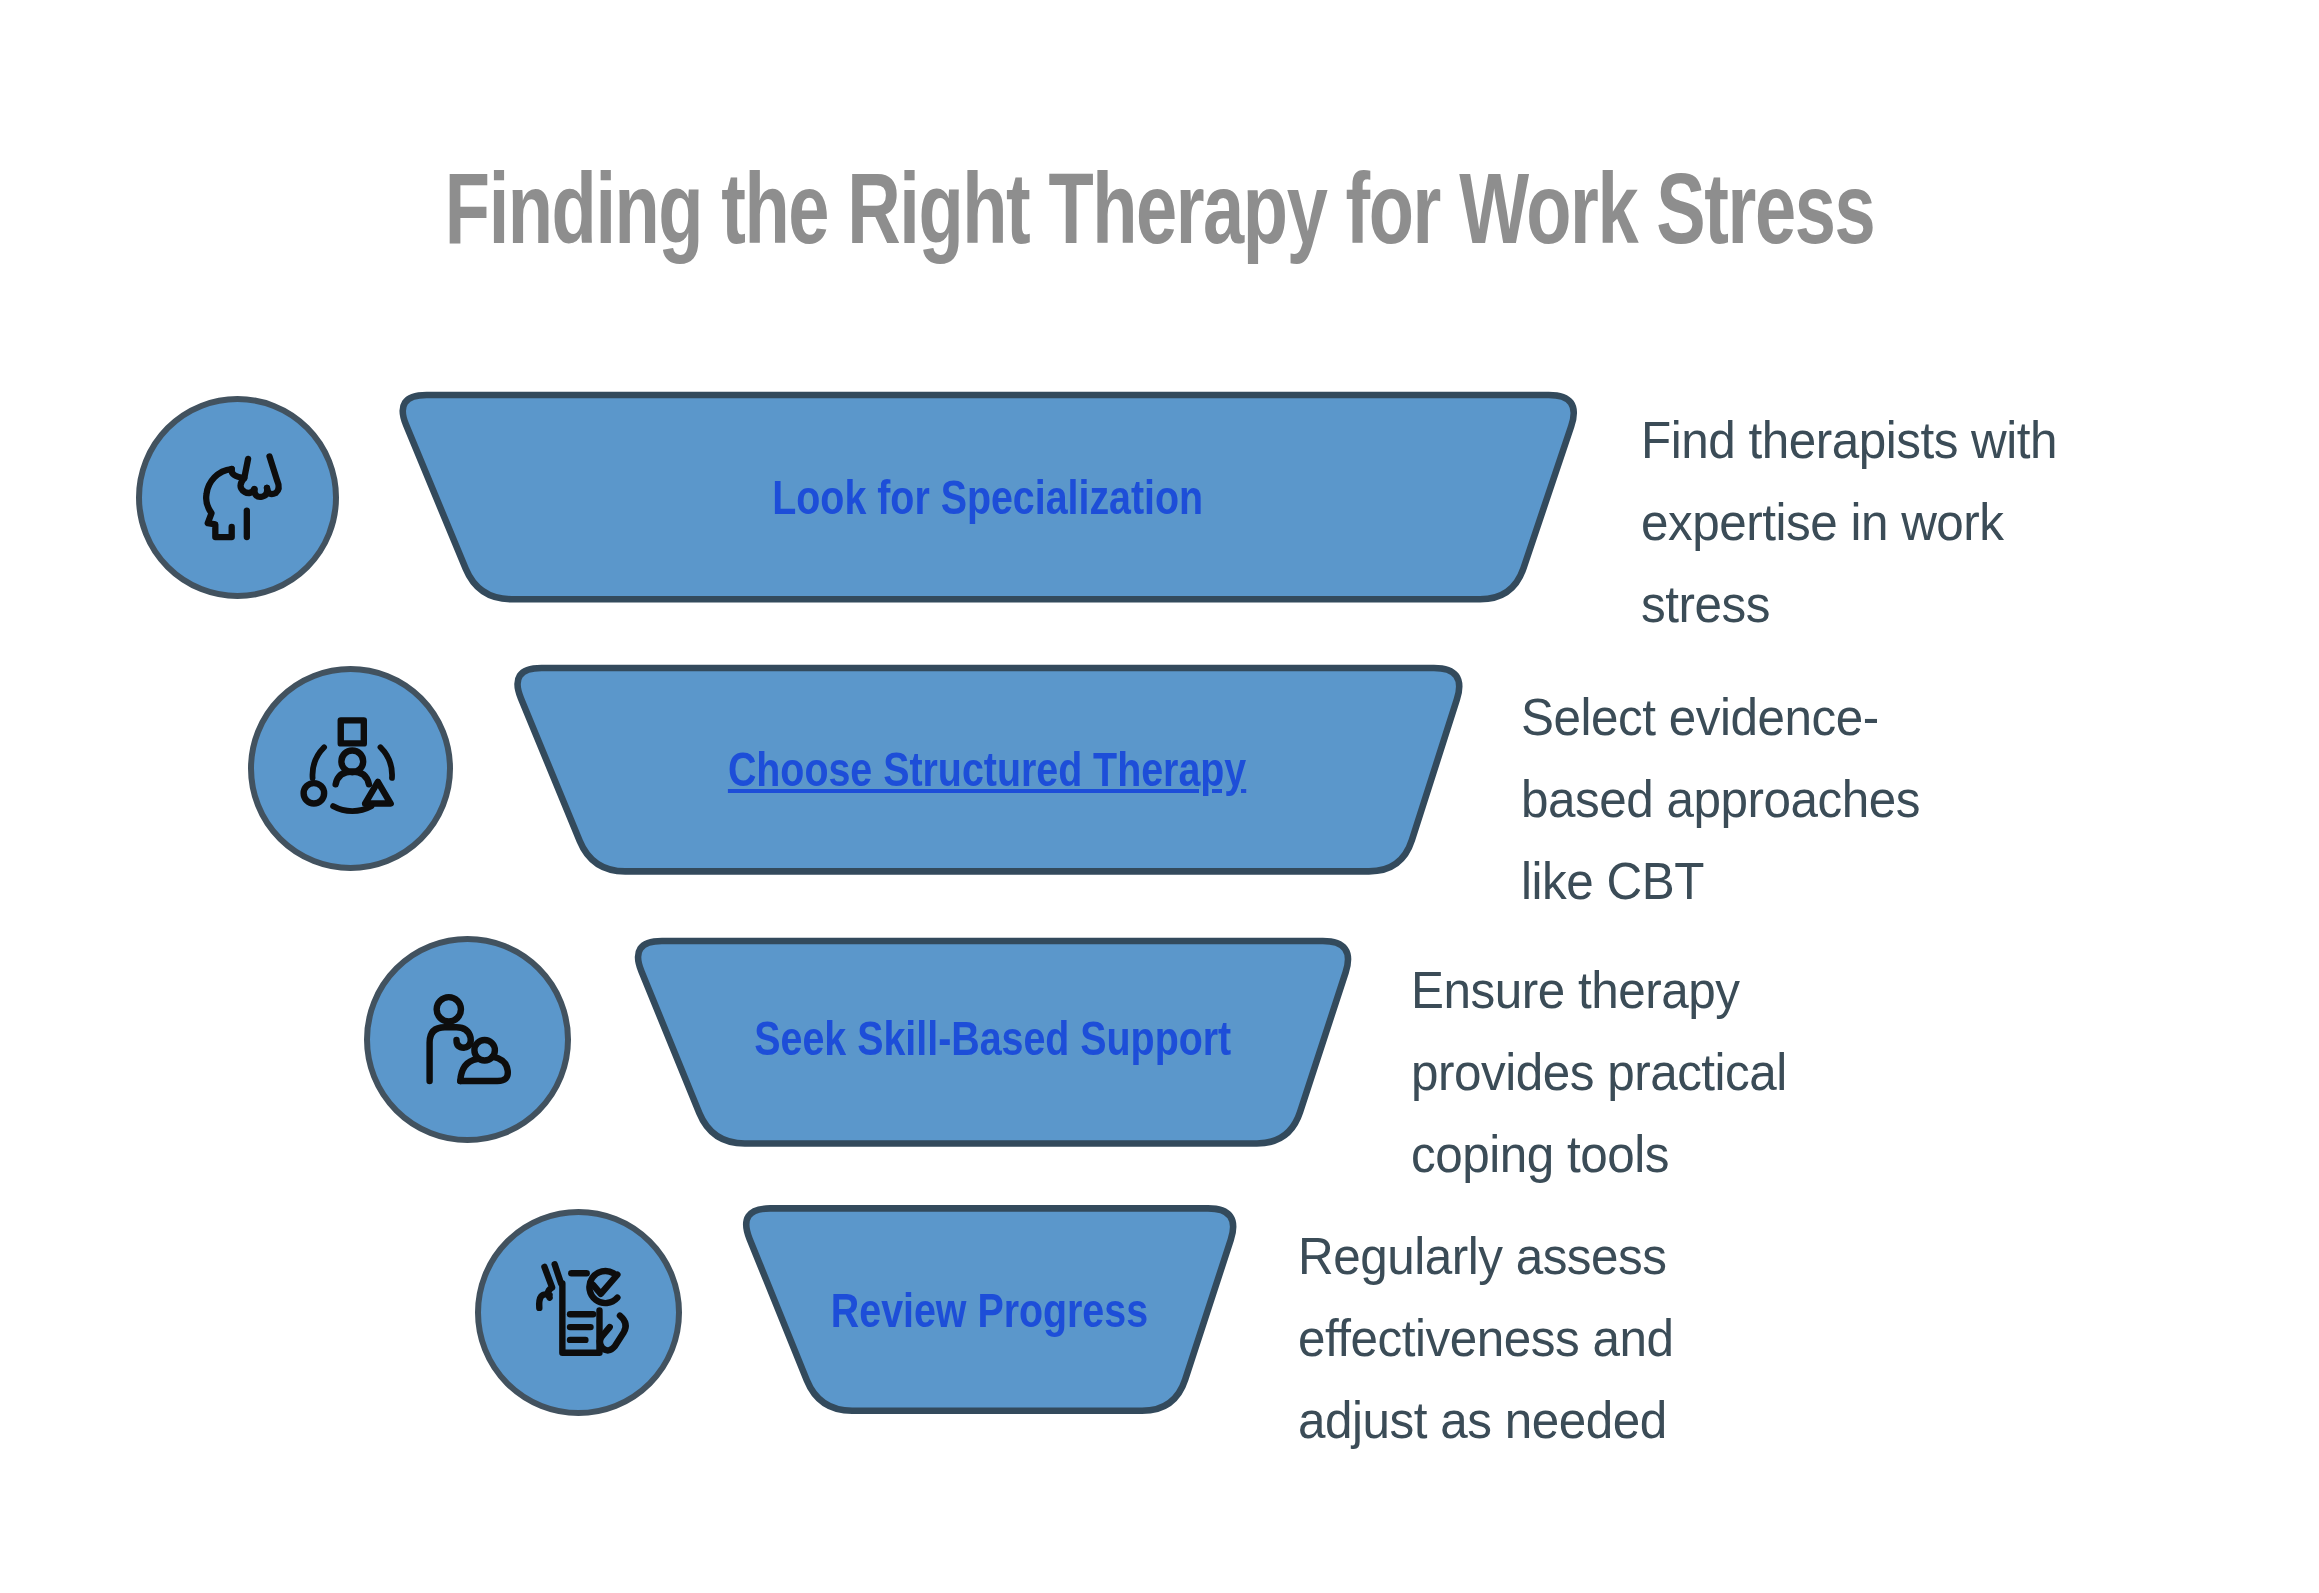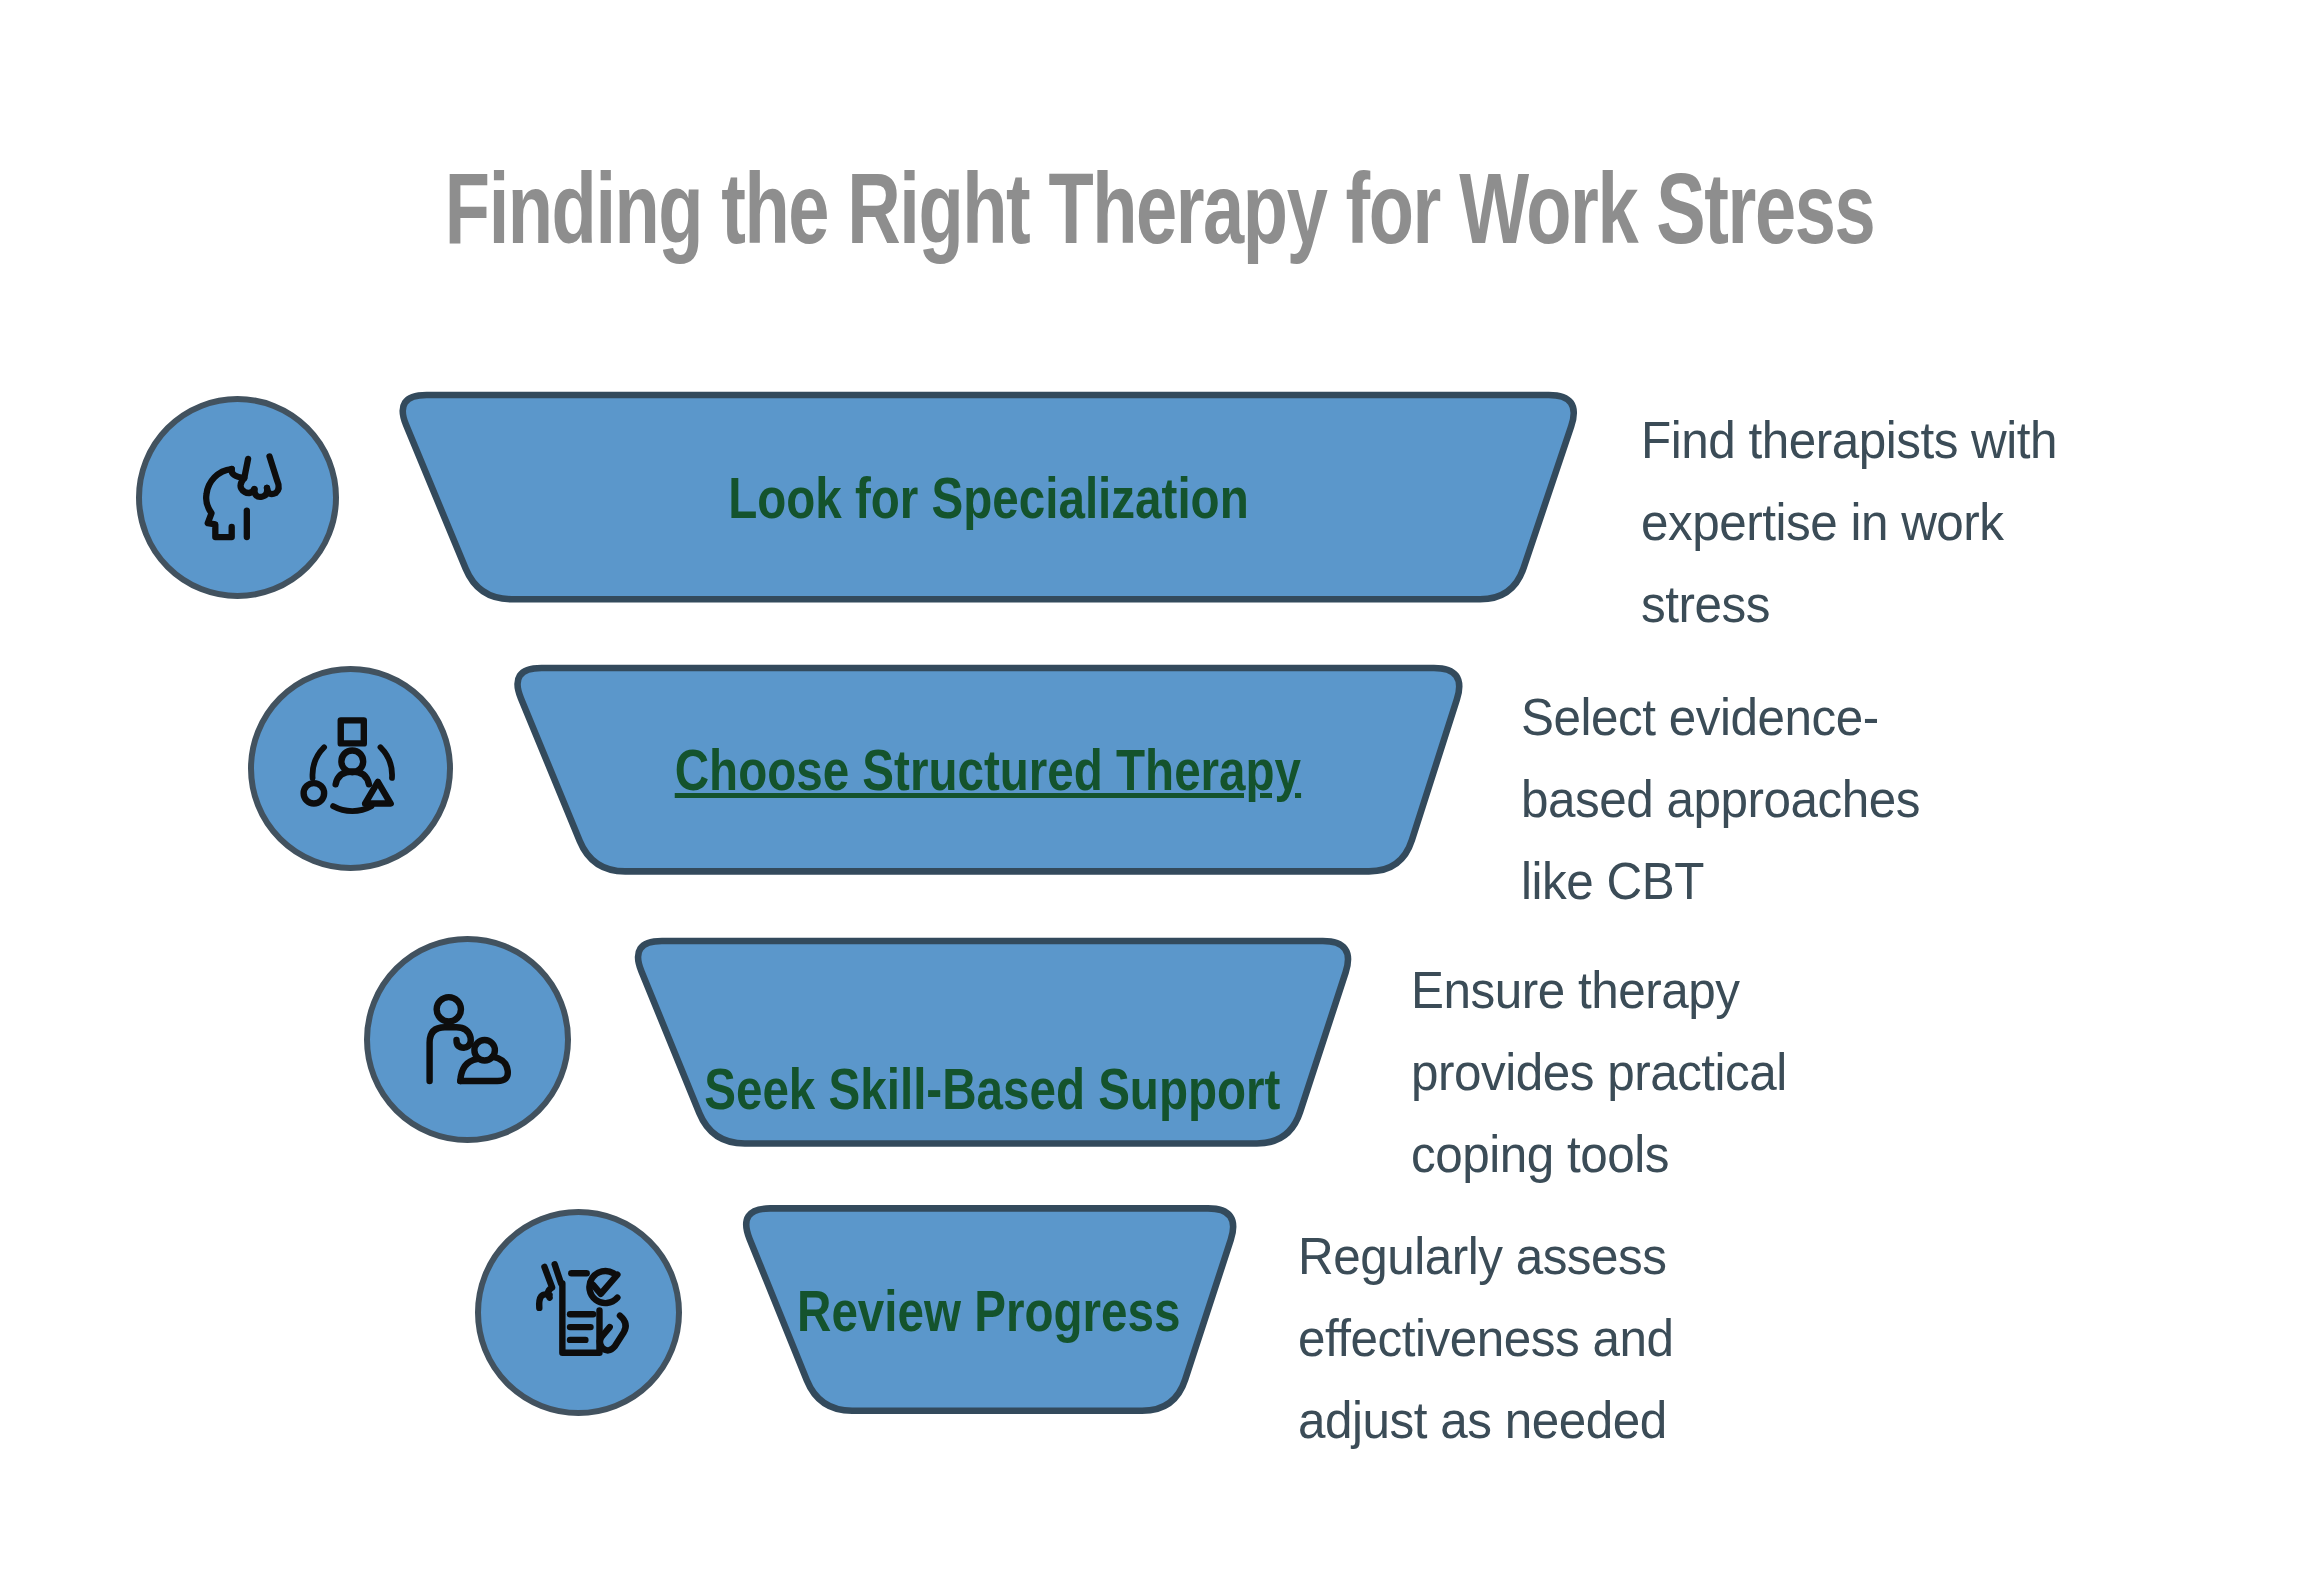--- a/index.html
+++ b/index.html
@@ -24,21 +24,21 @@
   .icon-circle{
     position:absolute;box-sizing:border-box;border-radius:50%;
     background:#5b97cb;border:6.6px solid #42525f;
     display:flex;align-items:center;justify-content:center;
   }
   .icon-circle svg{display:block;}
   .icon-stroke{fill:none;stroke:#0d0d0d;stroke-width:5;stroke-linecap:round;stroke-linejoin:round;}
   .icon-stroke-thin{fill:none;stroke:#0d0d0d;stroke-width:4.5;stroke-linecap:round;stroke-linejoin:round;}
   .seg-label{
     position:absolute;display:flex;align-items:center;justify-content:center;
-    color:#14532d;font-weight:bold;font-size:58px;
+    color:#1d4ed8;font-weight:bold;font-size:48px;
     pointer-events:none;
   }
   .seg-label span{transform:scaleX(0.82);transform-origin:50% 50%;white-space:nowrap;}
   .desc{
     position:absolute;width:504px;
     color:#3b4c57;font-size:52px;line-height:82px;letter-spacing:-0.5px;
     transform:scaleX(0.95);transform-origin:0 0;
   }
 </style>
 </head>
@@ -89,21 +89,21 @@
 
   <div class="icon-circle" style="left:364px;top:912px;width:207px;height:207px;">
     <svg width="128" height="128" viewBox="0 0 100 100">
       <circle class="icon-stroke" cx="35" cy="26" r="9.5"></circle>
       <path class="icon-stroke" d="M20 82 L 20 52 Q 20 40 32 40 L 41 40 Q 50 40 52 48 Q 53 55 47 56 Q 41 56 41 50"></path>
       <circle class="icon-stroke" cx="63" cy="58" r="8"></circle>
       <path class="icon-stroke" d="M44 82 Q 45 67 57 65"></path>
       <path class="icon-stroke" d="M69 63 Q 80 65 81 74 Q 82 82 73 82 L 44 82"></path>
     </svg>
   </div>
-  <div class="seg-label" style="left:629px;top:963px;width:727px;height:202px;">
+  <div class="seg-label" style="left:629px;top:913px;width:727px;height:202px;">
     <span>Seek Skill-Based Support</span>
   </div>
   <div class="desc" style="left:1411px;top:925px;">Ensure therapy provides practical coping tools</div>
 
   <div class="icon-circle" style="left:475px;top:1185px;width:207px;height:207px;">
     <svg width="128" height="128" viewBox="0 0 100 100">
       <path class="icon-stroke" d="M37 27 L 37 81 L 66 81 L 66 48"></path>
       <path class="icon-stroke" d="M44 19 L 56 19"></path>
       <path class="icon-stroke" d="M43 51 L 61 51"></path>
       <path class="icon-stroke" d="M43 61 L 59 61"></path>

